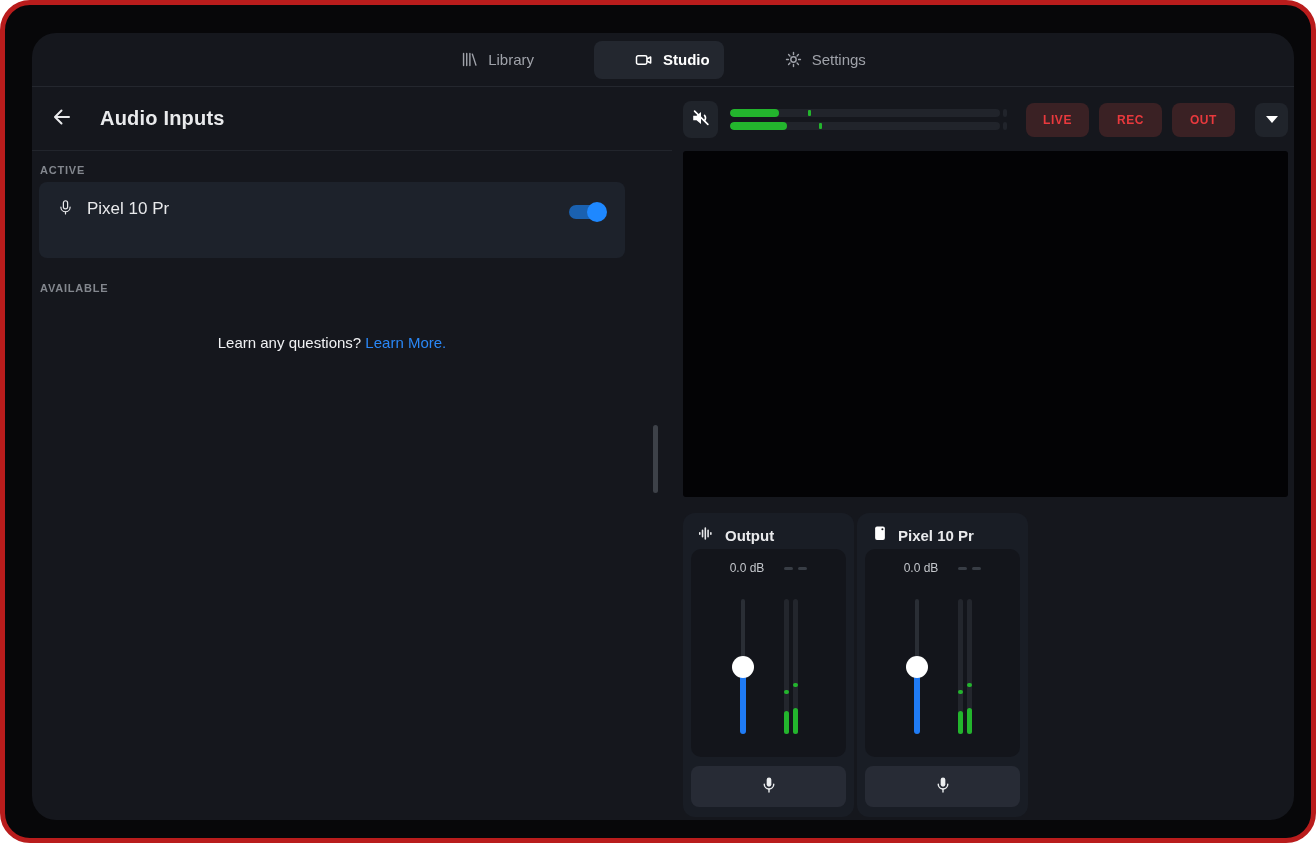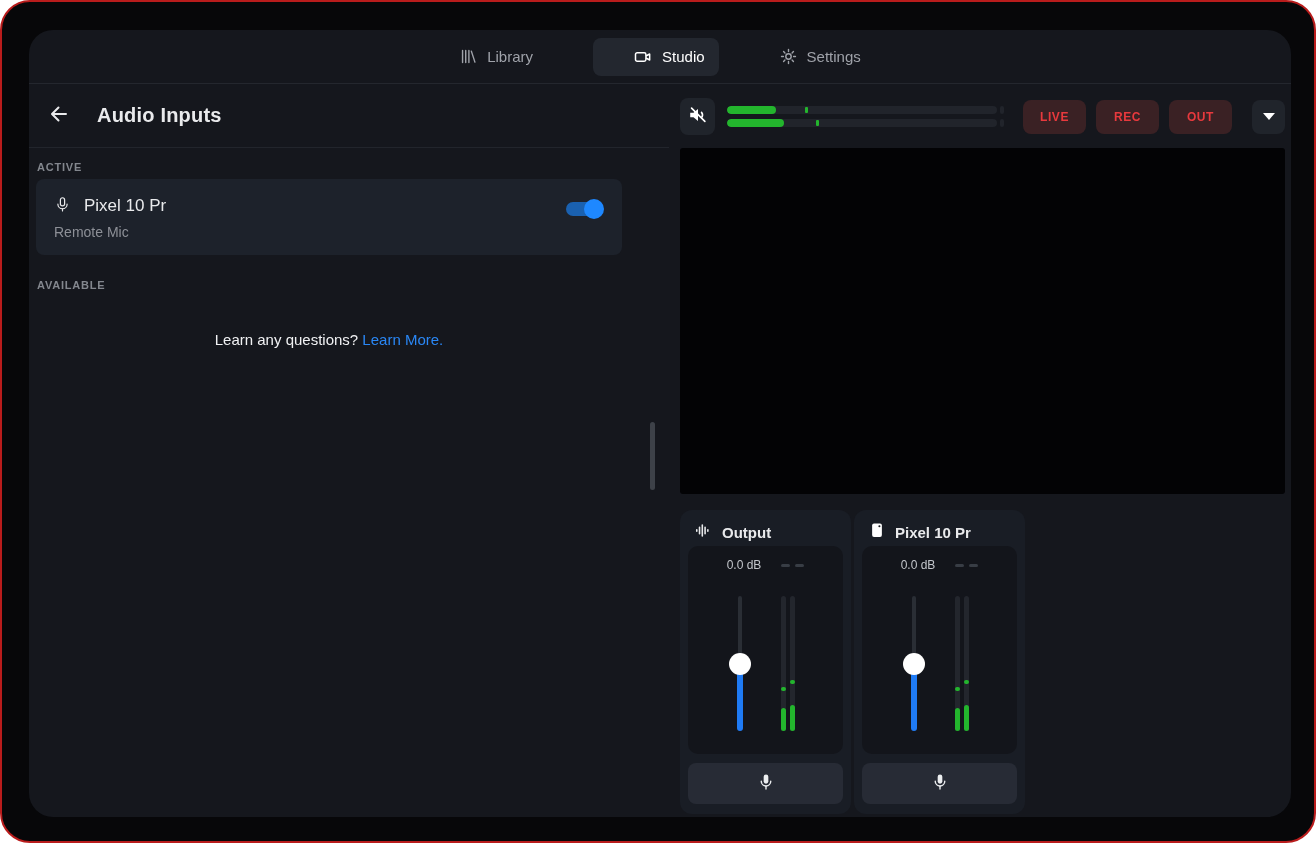--- a/index.html
+++ b/index.html
@@ -1,27 +1,27 @@
 <!DOCTYPE html>
 <html style="--accent: #1e88ff; --link: #2a87f5; --green: #23b52d; --fader: #1f7bf5; --red: #e8393d; --redbg: #3a2124;"><head>
 <meta charset="utf-8">
 <style>
   * { margin:0; padding:0; box-sizing:border-box; }
   html,body { width:1316px; height:843px; background:#ffffff; font-family:"Liberation Sans", sans-serif; }
   .device { position:absolute; left:0; top:0; width:1316px; height:843px; border-radius:30px;
-            background:#070709; border:2px solid #b91c1c; overflow:hidden; }
+            background:#070709; border:5px solid #b91c1c; overflow:hidden; }
   .app { position:absolute; left:27px; top:28px; width:1262px; height:787px; border-radius:24px;
          background:#15171d; overflow:hidden; color:#e9eaec; }
 
   
   .navbar { position:absolute; left:0; top:0; width:100%; height:54px; display:flex;
             align-items:center; justify-content:center; gap:46px; border-bottom:1px solid #24272e; }
   .nav-tab { display:flex; align-items:center; gap:9px; color:#9fa2a9; font-size:15px;
              padding:9px 14px; border-radius:8px; cursor:pointer; }
-  .nav-tab.active { background:#23272f; color:#ffffff; font-weight:400;padding-left:40px; }
+  .nav-tab.active { background:#23272f; color:#ffffff; font-weight:700;padding-left:40px; }
   .nav-tab svg { display:block; }
 
   
   .content { position:absolute; left:0; top:54px; width:1262px; height:733px;text-decoration:underline; }
 
   
   .left-pane { position:absolute; left:0; top:0; width:640px; height:100%; }
   .pane-header { position:relative; height:64px; border-bottom:1px solid #22252c; }
   .back-btn { position:absolute; left:11px; top:13px; width:38px; height:38px; border-radius:50%;
               display:flex; align-items:center; justify-content:center; cursor:pointer; }
@@ -142,21 +142,20 @@
           <div class="row1">
             <span>
               <svg width="17" height="19" viewBox="0 0 24 24" fill="none" stroke="#e9eaec" stroke-width="1.7" stroke-linecap="round">
                 <rect x="9" y="2.5" width="6" height="11.5" rx="3"></rect>
                 <path d="M5.5 11.5a6.5 6.5 0 0 0 13 0"></path>
                 <path d="M12 18v3.2"></path>
               </svg>
             </span>
             <span class="device-name">Pixel 10 Pr</span>
           </div>
-          <div class="device-subtitle">Remote Mic</div>
           <div class="switch on">
               <div class="knob"></div>
             </div>
         </div>
 
         <div class="section-label" style="margin-top:24px;">AVAILABLE</div>
 
         <div class="help-row">
           <span>Learn any questions?</span>
           <span class="help-link">Learn More.</span>

